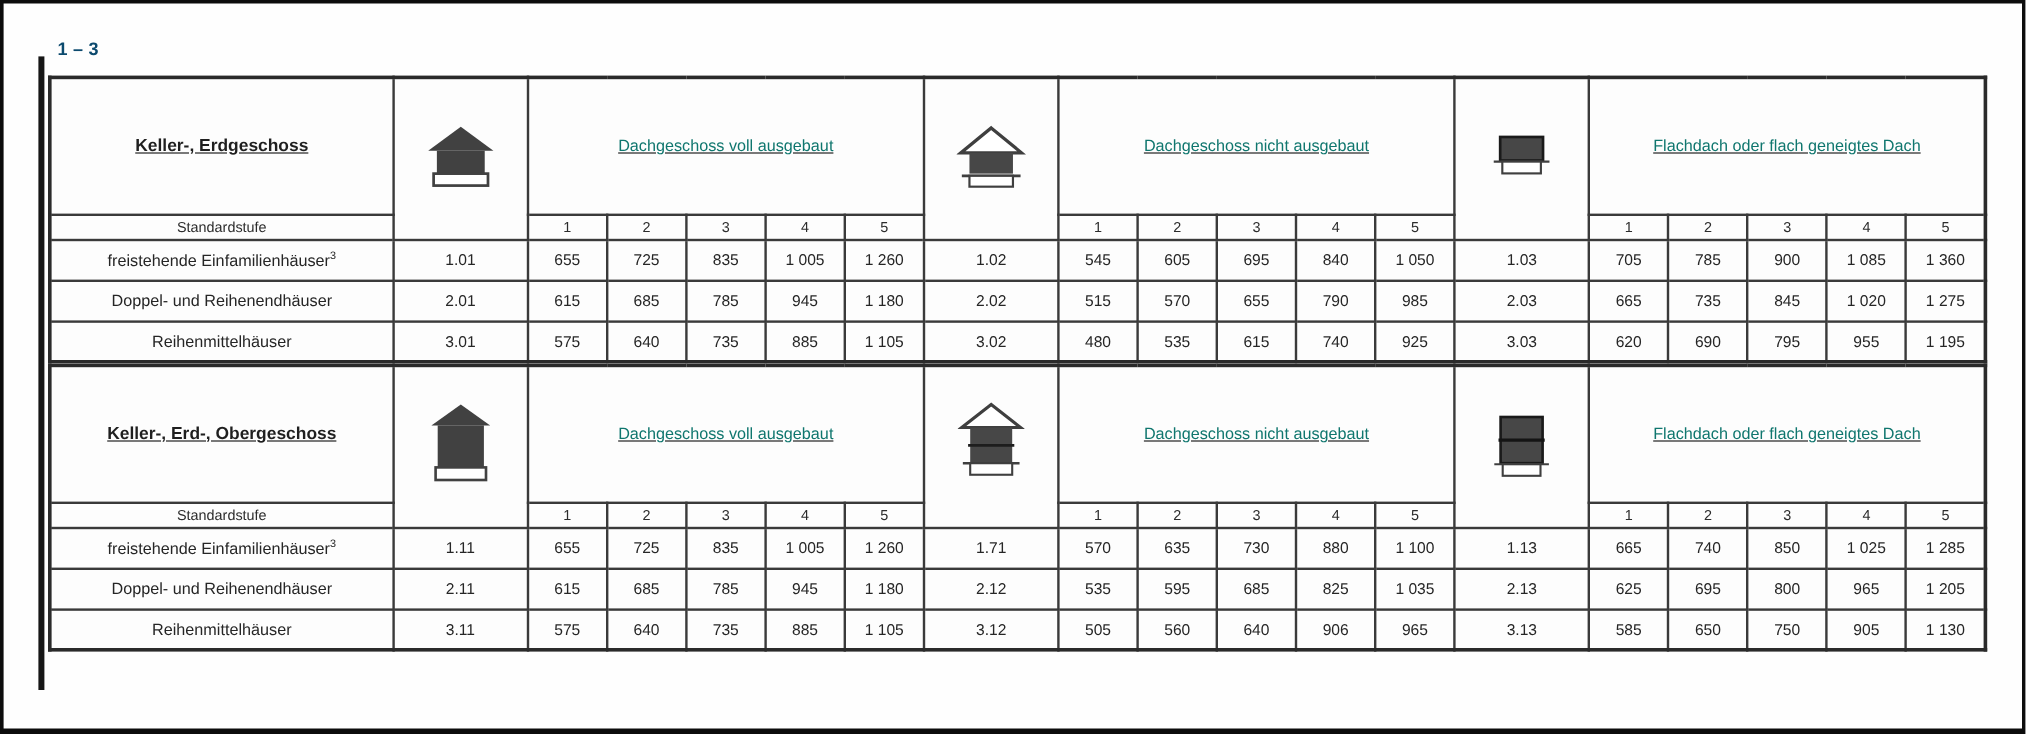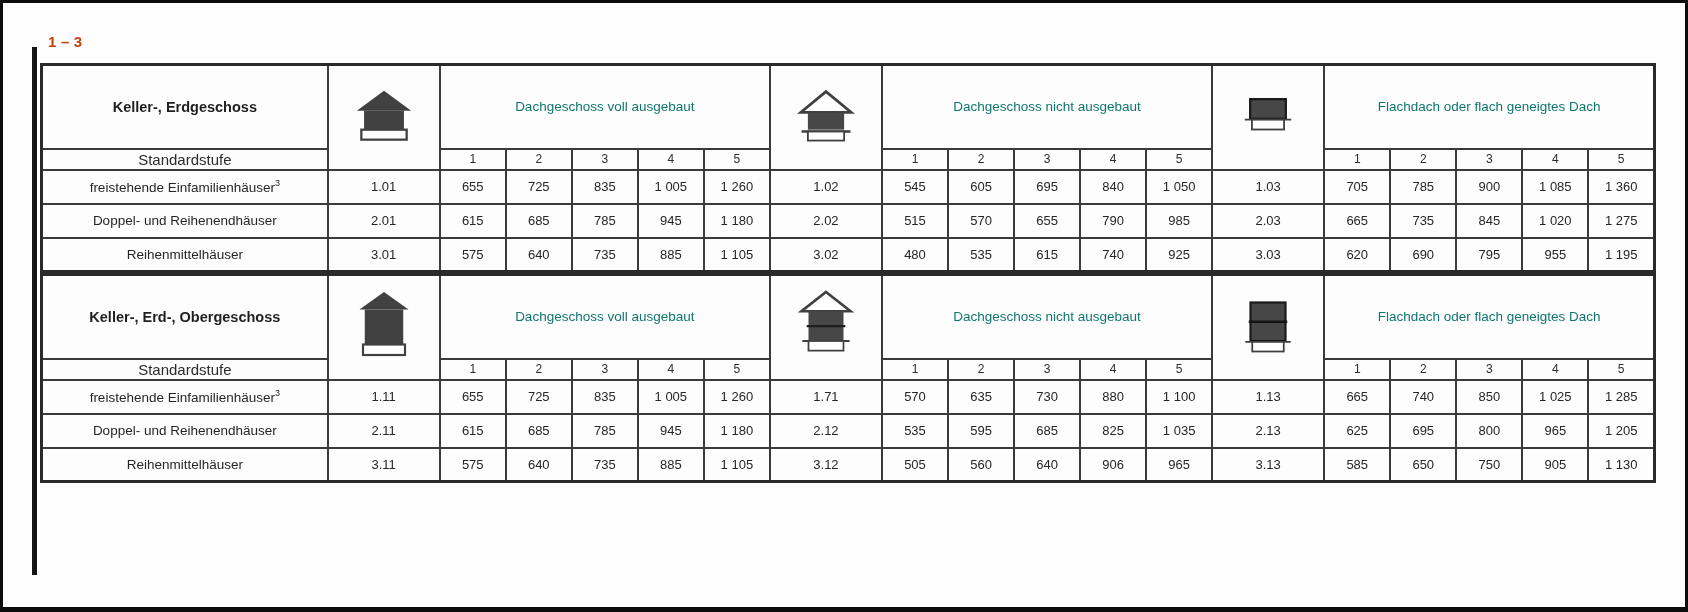--- a/index.html
+++ b/index.html
@@ -14,46 +14,46 @@
     color:#242424;
     overflow:hidden;
   }
   .leftbar{
     position:absolute;left:29px;top:44px;width:5px;height:528px;
     background:#161616;
   }
   .content{position:absolute;left:37px;top:30px;width:1622px;}
   .titlebar{
     display:flex;align-items:baseline;gap:20px;
-    font-size:15px;font-weight:bold;color:#c2410c;
+    font-size:15px;font-weight:bold;color:#0c4a6e;
     margin:0 0 13px 8px;letter-spacing:.2px;
   }
   .titlebar sup{font-size:9px;}
   table.nhk{
     border-collapse:collapse;table-layout:fixed;width:1616px;
     background:#fdfdfd;
   }
   table.nhk td,table.nhk th{
     border:2px solid #3a3a3a;
     padding:0;margin:0;text-align:center;vertical-align:middle;
     overflow:hidden;white-space:nowrap;
   }
   table.nhk{border:3px solid #2a2a2a;}
   .mt2{}
   col.c-lbl{width:286px;}
   col.c-ico{width:112px;}
   col.c-v{width:66px;}
-  tr.h{height:84px;}
+  tr.h{height:114px;text-decoration:underline;}
   tr.s{height:21px;}
   tr.d{height:34px;}
   th.name{font-size:14.5px;font-weight:bold;color:#1f1f1f;}
   td.desc{font-size:13.5px;color:#0f766e;font-weight:normal;}
   td.ico{background:#fdfdfd;}
   td.slbl,td.rlbl{text-align:left;padding-left:10px;}
-  td.slbl{font-size:15px;color:#2c2c2c;}
+  td.slbl{font-size:12px;color:#2c2c2c;}
   td.num{font-size:12px;color:#2c2c2c;}
   td.rlbl{font-size:13.5px;color:#262626;}
   td.rlbl sup{font-size:9px;}
   td.code,td.val{font-size:13px;color:#262626;}
   svg.houseicon{display:block;margin:0 auto;}
 </style>
 </head>
 <body>
 
 <div class="frame">

